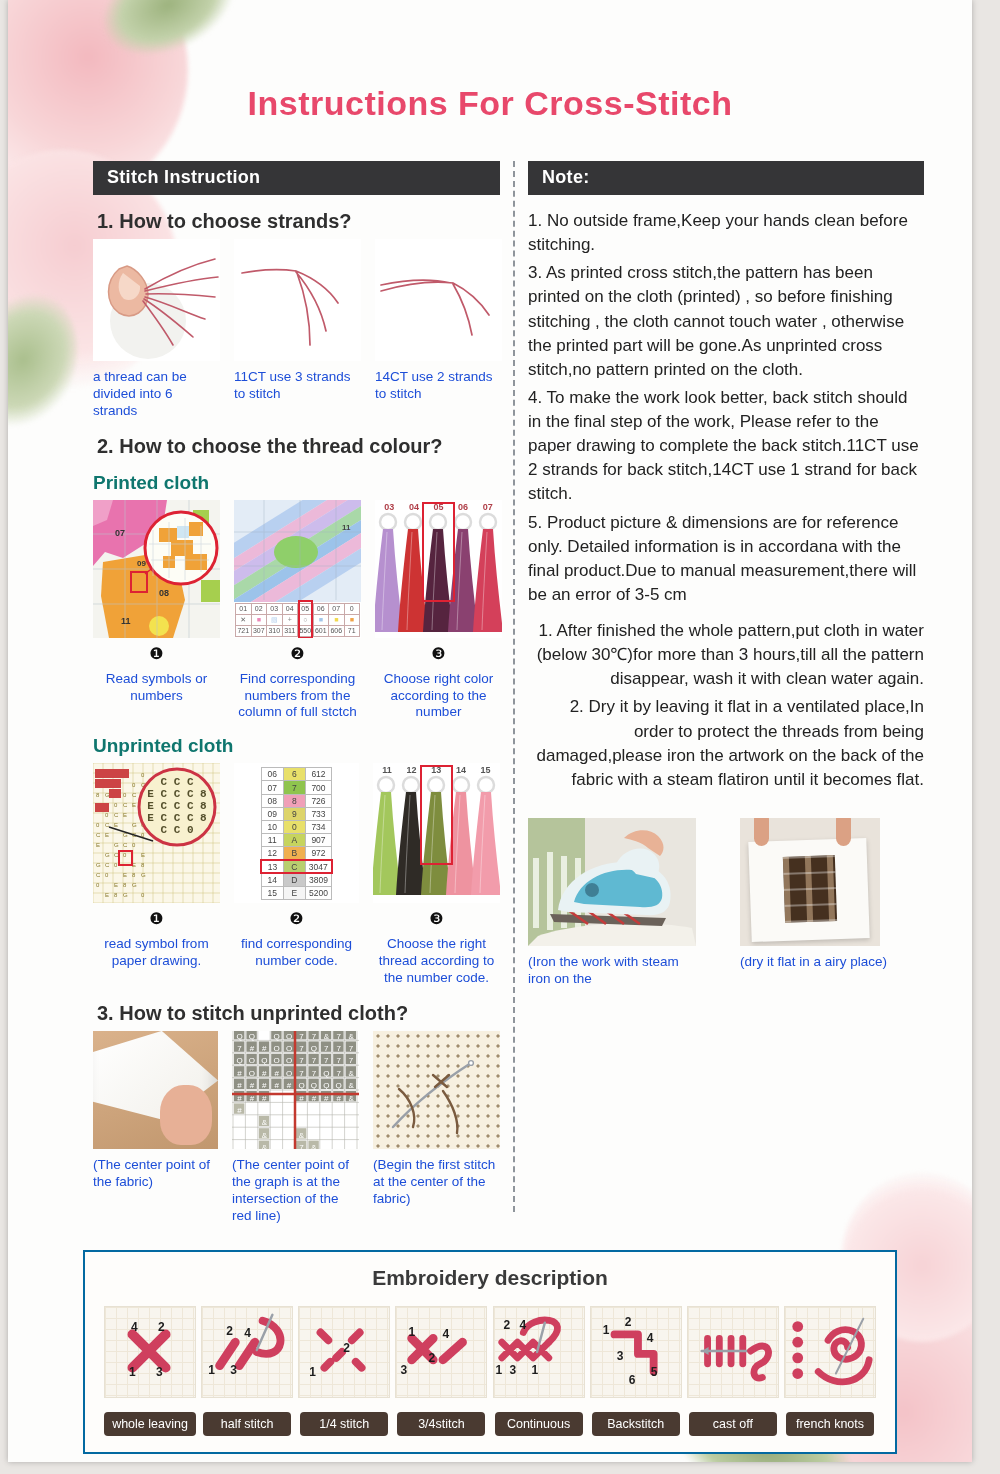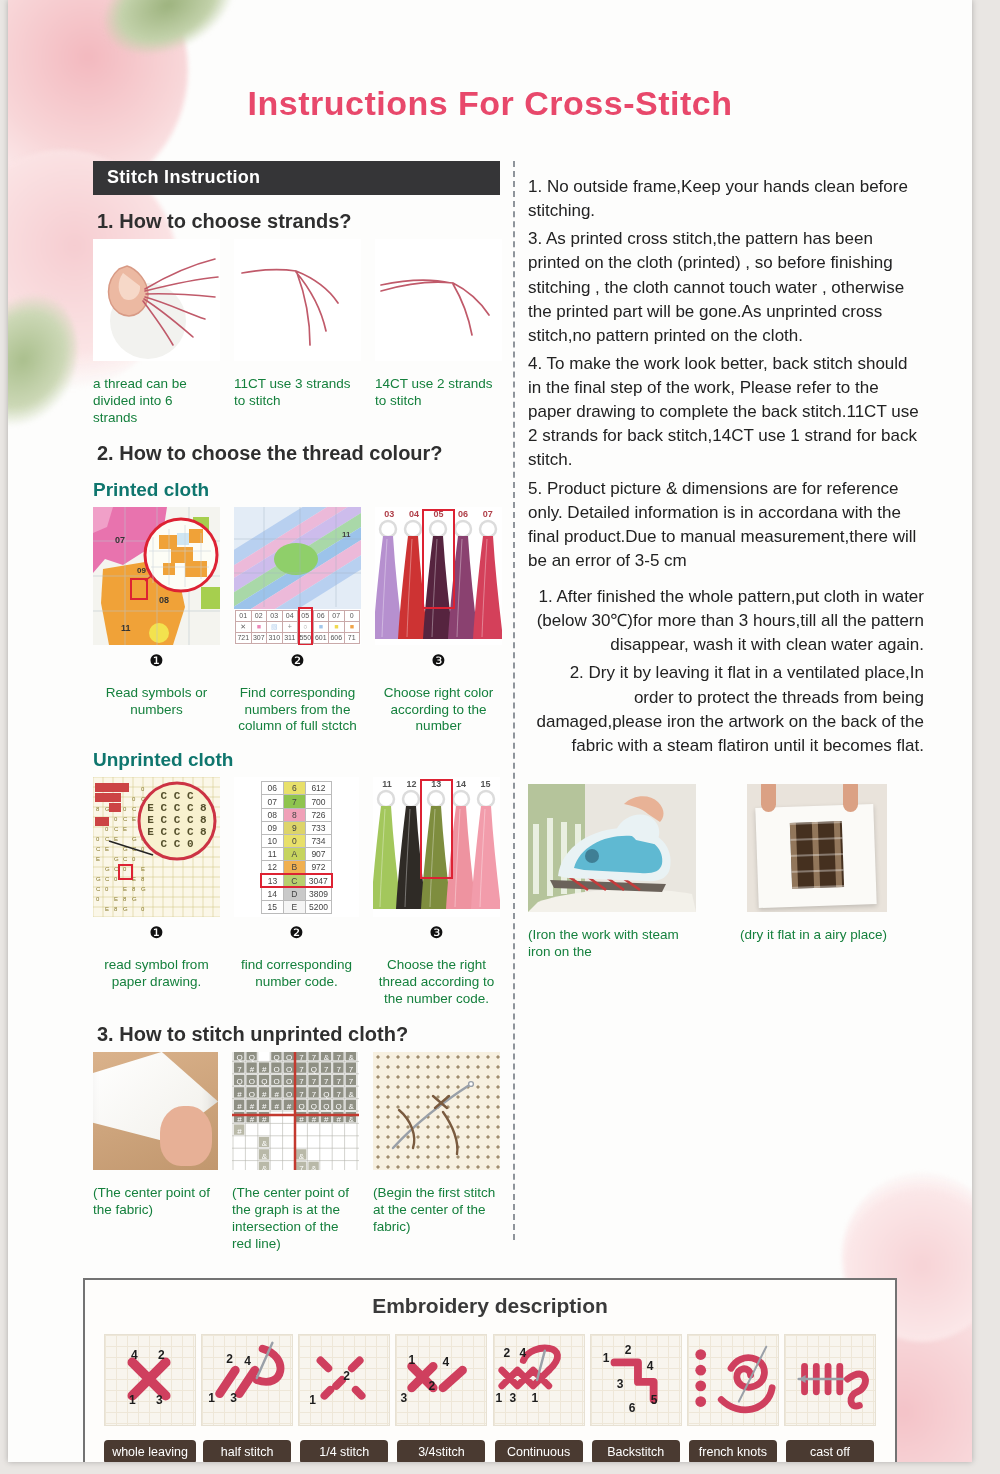--- a/index.html
+++ b/index.html
@@ -26,21 +26,21 @@
   .divider { width:0; border-left:2px dashed #8f959b; margin:0 13px 12px 13px; }
   .col-right { flex:1; }
 
   .bar { background:#353537; color:#fff; font-weight:bold; font-size:18px; padding:6px 14px 7px; letter-spacing:.3px; }
   .heading { font-size:20px; font-weight:bold; color:#2f2f2f; margin:15px 4px 6px; }
   .pink-label { font-size:19px; font-weight:bold; color:#0f766e; margin:14px 0 6px; }
 
   .img-row { display:flex; gap:14px; margin-top:6px; }
   .img-col { flex:1; display:flex; flex-direction:column; }
   .thumb { position:relative; background:#fff; overflow:hidden; }
-  .cap { font-size:13.5px; line-height:1.25; margin-top:15px; color:#15803d; }
+  .cap { font-size:13.5px; line-height:1.25; margin-top:8px; color:#1d4ed8; }
   .cap.center { text-align:center; }
   .stepnum { text-align:center; font-size:16px; margin-top:6px; color:#111; }
 
   .note-list p, .clean-list p { font-size:17px; line-height:1.42; margin-top:4px; color:#222; }
   .note-list { margin-top:14px; }
   .clean-list { margin-top:12px;text-align:right; }
 
   
   .mini-table-wrap { position:absolute; left:0; right:0; bottom:0; background:#fff; padding:1px; }
   table.mini { width:100%; border-collapse:collapse; table-layout:fixed; }
@@ -51,24 +51,24 @@
   table.code { border-collapse:collapse; margin:4px auto 0; background:#fff; }
   table.code td { border:1px solid #bbb; font-size:8.5px; color:#444; text-align:center; padding:0 3px; height:13.2px; min-width:22px; }
   table.code tr.hl td { border-top:2.5px solid #d23; border-bottom:2.5px solid #d23; }
   table.code tr.hl td:first-child { border-left:2.5px solid #d23; }
   table.code tr.hl td:last-child { border-right:2.5px solid #d23; }
 
   .thread-nums { display:flex; justify-content:space-around; font-size:9px; font-weight:bold; padding:2px 2px 0; }
 
   
   .photo-row { display:flex; gap:44px; margin-top:26px; }
-  .photo-col { display:flex; flex-direction:column;align-items:flex-end; }
+  .photo-col { display:flex; flex-direction:column; }
 
   
-  .embroidery { margin:26px 75px 0; border:2px solid #737373; background:#fefdfb; padding:14px 10px 16px; }
+  .embroidery { margin:26px 75px 0; border:2px solid #0369a1; background:#fefdfb; padding:14px 10px 16px; }
   .emb-title { text-align:center; font-size:21px; font-weight:bold; color:#3a3a3a; }
   .emb-row { display:flex; justify-content:space-between; margin-top:16px; padding:0 8px; }
   .emb-cell { width:94px; display:flex; flex-direction:column; align-items:center; }
   .tile { position:relative; width:92px; height:92px;
     background:
       linear-gradient(#eee7d8 1px, transparent 1px) 0 0/11px 11px,
       linear-gradient(90deg,#eee7d8 1px, transparent 1px) 0 0/11px 11px,
       #f8f5ee;
     border:1px solid #e7e1d3; }
   .tile svg { position:absolute; inset:0; }
@@ -656,20 +656,21 @@
               </svg>
             </div>
             <div class="cap">(Begin the first stitch at the center of the fabric)</div>
           </div>
         </div>
       </div>
 
       <div class="divider"></div>
 
       <div class="col-right">
+        <div class="bar">Note:</div>
         <div class="note-list" id="note-list">
             <p>1.  No outside frame,Keep your hands clean before stitching.</p>
             <p>3.  As printed cross stitch,the pattern has been printed on the cloth (printed) , so before finishing stitching , the cloth cannot touch water , otherwise the printed part will be gone.As unprinted cross stitch,no pattern printed on the cloth.</p>
             <p>4.  To make the work look better, back stitch should in the final step of the work, Please refer to the paper drawing to complete the back stitch.11CT use 2 strands for back stitch,14CT use 1 strand for back stitch.</p>
             <p>5.  Product picture &amp; dimensions are for reference only. Detailed information is in accordana with the final product.Due to manual measurement,there will be an error of 3-5 cm</p>
           </div>
 
         <div class="clean-list" id="clean-list">
             <p>1.  After finished the whole pattern,put cloth in water (below 30℃)for more than 3 hours,till all the pattern disappear, wash it with clean water again.</p>
             <p>2.  Dry it by leaving it flat in a ventilated place,In order to protect the threads from being damaged,please iron the artwork on the back of the fabric with a steam flatiron until it becomes flat.</p>
@@ -802,42 +803,42 @@
                 <span class="mark" style="left: 38px; top: 66px;">6</span>
                 <span class="mark" style="left: 60px; top: 58px;">5</span>
               </div>
           </div>
           <div class="chip">Backstitch</div>
         </div>
 
         <div class="emb-cell">
           <div class="tile">
             <svg viewBox="0 0 92 92">
+              <path d="M20 32 V58 M32 32 V58 M44 32 V58 M56 32 V58" class="st" stroke-width="7"></path>
+              <line x1="14" y1="45" x2="64" y2="45" class="needle"></line>
+              <path d="M14 45 l7 -4 v8 z" fill="#9aa0a8"></path>
+              <path d="M64 45 C84 30 88 52 74 58 C64 62 66 76 76 72" class="st" stroke-width="7"></path>
+            </svg>
+            <div class="marks"></div>
+          </div>
+          <div class="chip">cast off</div>
+        </div>
+
+        <div class="emb-cell">
+          <div class="tile">
+            <svg viewBox="0 0 92 92">
               <circle cx="13" cy="20" r="5.5" fill="#cf3f5e"></circle>
                 <circle cx="13" cy="36" r="5.5" fill="#cf3f5e"></circle>
               <circle cx="13" cy="52" r="5.5" fill="#cf3f5e"></circle>
                 <circle cx="13" cy="68" r="5.5" fill="#cf3f5e"></circle>
               <path d="M44 34 C54 16 80 22 78 40 C76 56 52 58 50 44 C49 33 63 31 64 41" class="st" stroke-width="7"></path>
               <path d="M34 66 C52 84 82 78 86 54" class="st" stroke-width="7"></path>
               <line x1="80" y1="12" x2="52" y2="68" class="needle" style="stroke-width:2"></line>
             </svg>
             <div class="marks"></div>
           </div>
           <div class="chip">french knots</div>
         </div>
 
-        <div class="emb-cell">
-          <div class="tile">
-            <svg viewBox="0 0 92 92">
-              <path d="M20 32 V58 M32 32 V58 M44 32 V58 M56 32 V58" class="st" stroke-width="7"></path>
-              <line x1="14" y1="45" x2="64" y2="45" class="needle"></line>
-              <path d="M14 45 l7 -4 v8 z" fill="#9aa0a8"></path>
-              <path d="M64 45 C84 30 88 52 74 58 C64 62 66 76 76 72" class="st" stroke-width="7"></path>
-            </svg>
-            <div class="marks"></div>
-          </div>
-          <div class="chip">cast off</div>
-        </div>
-
       </div>
     </div>
   </div>
 </div>
 
 </body></html>

